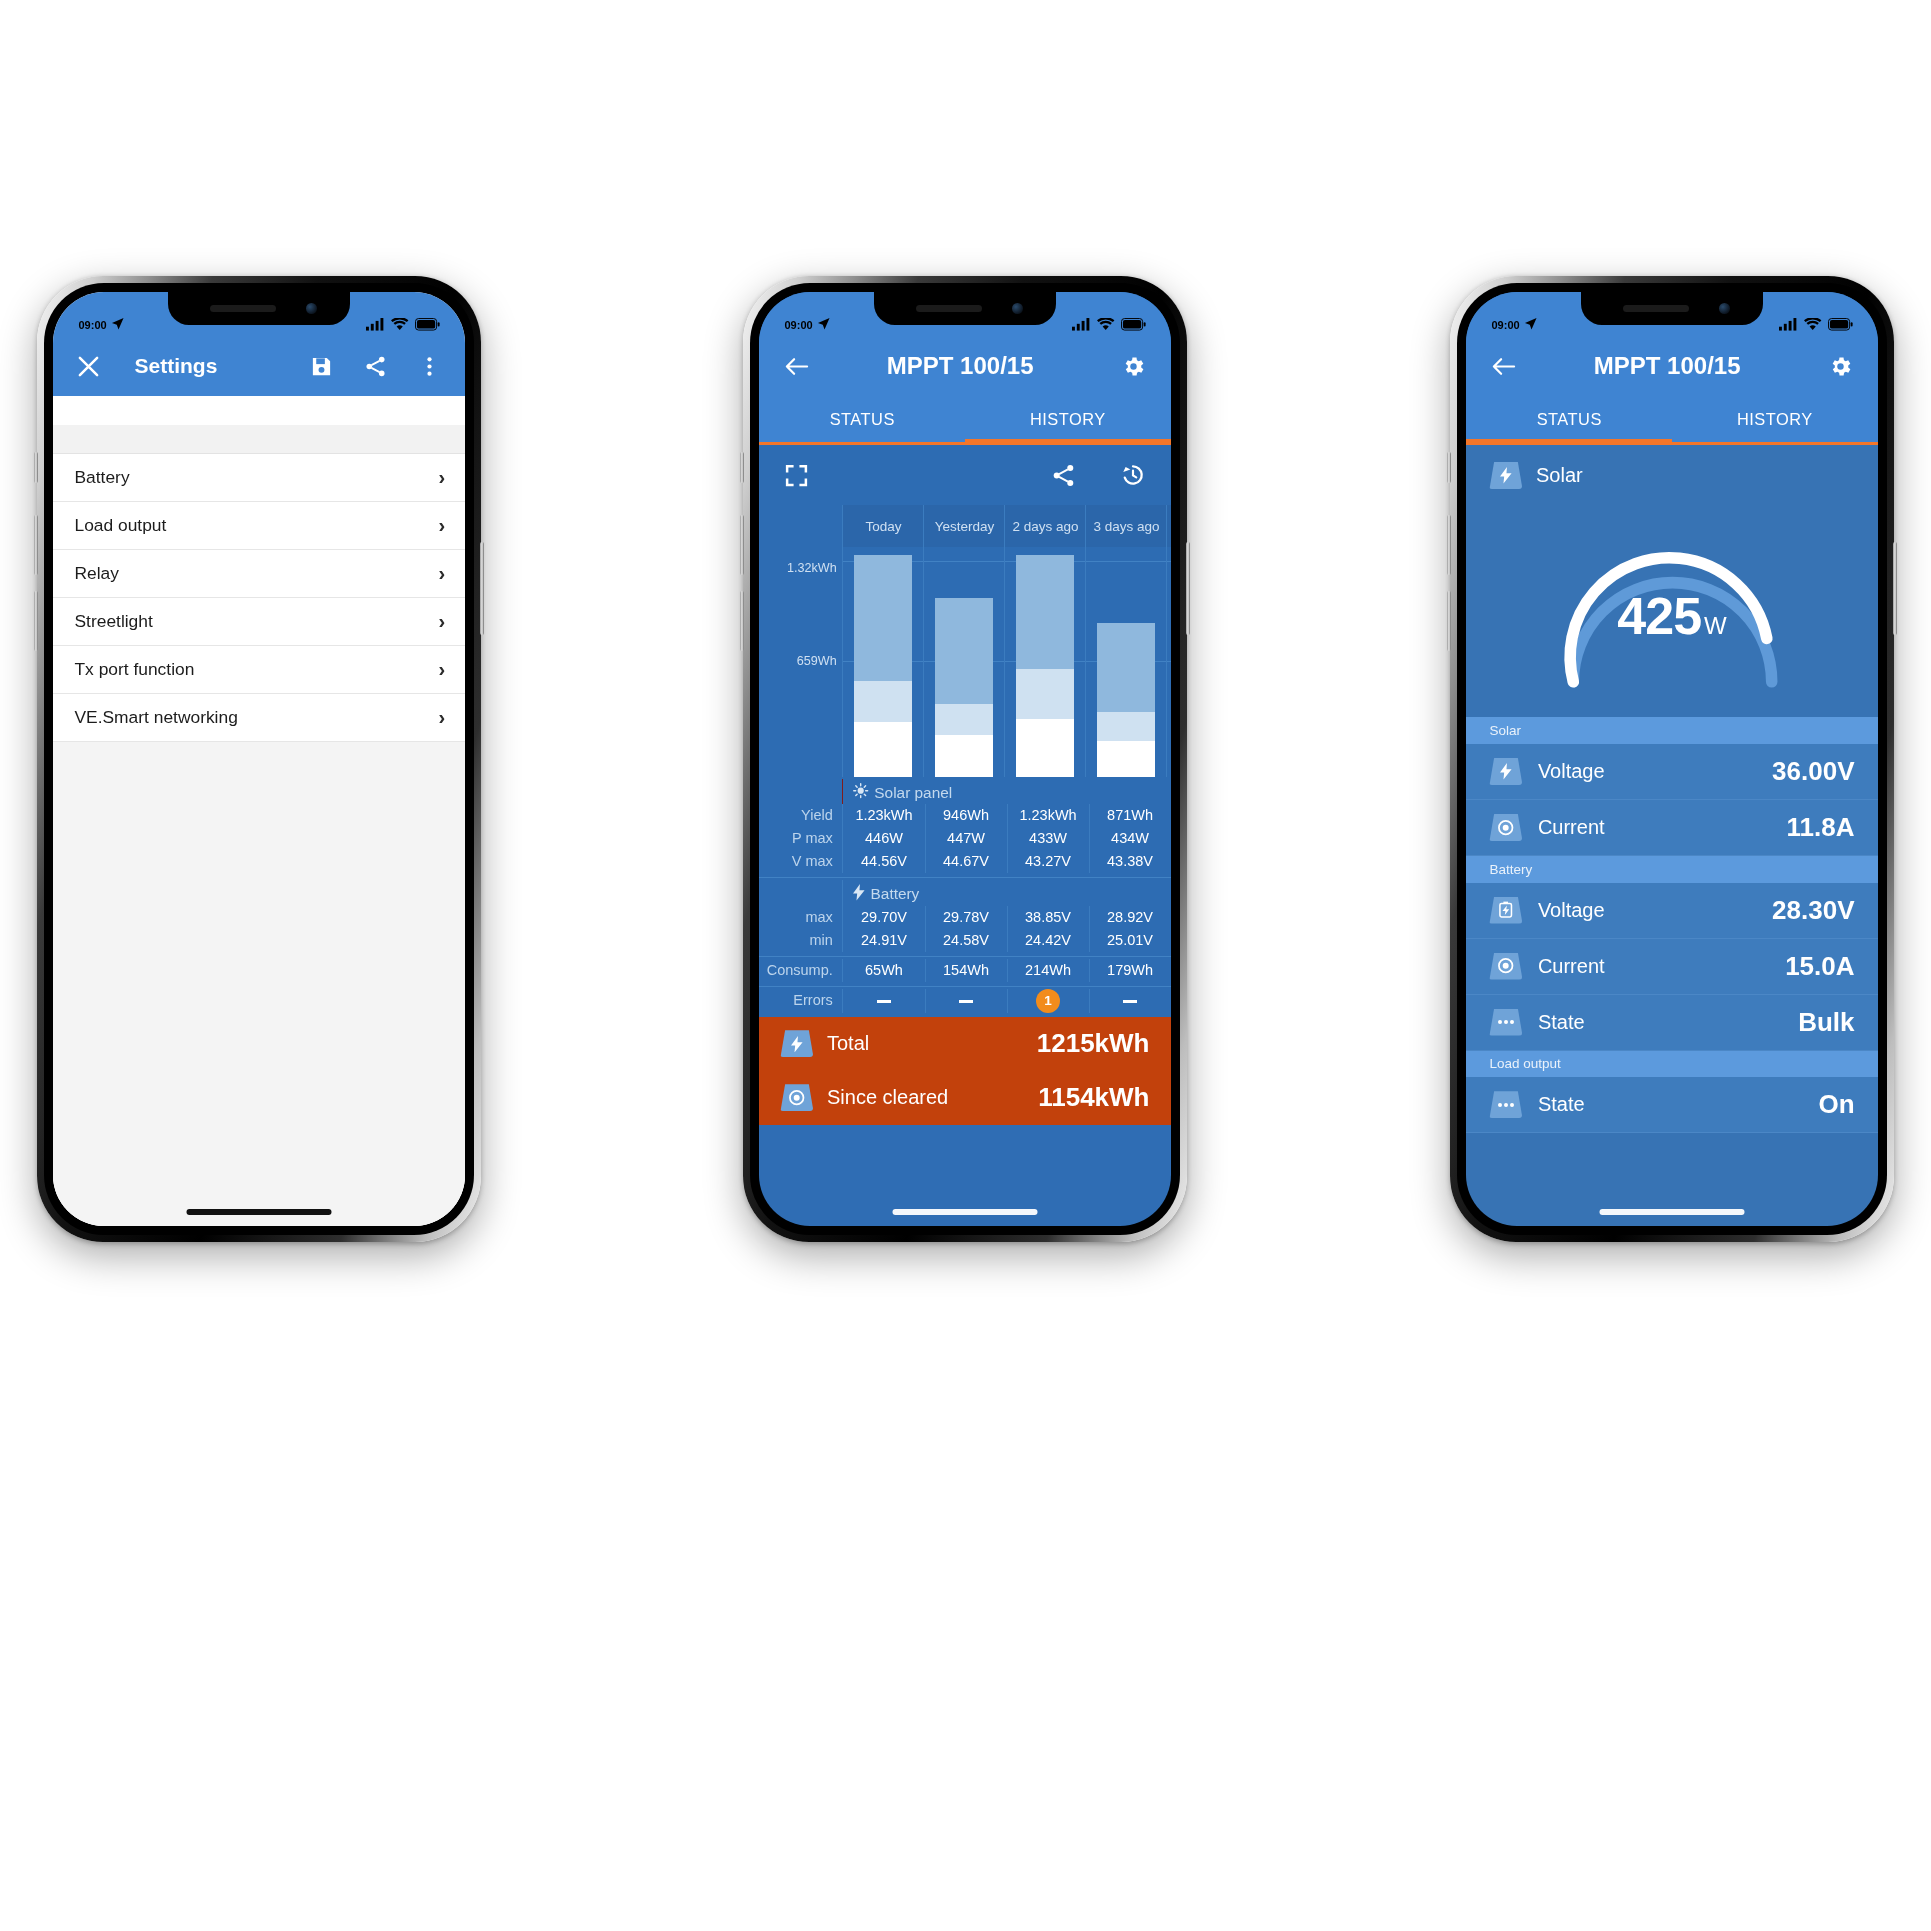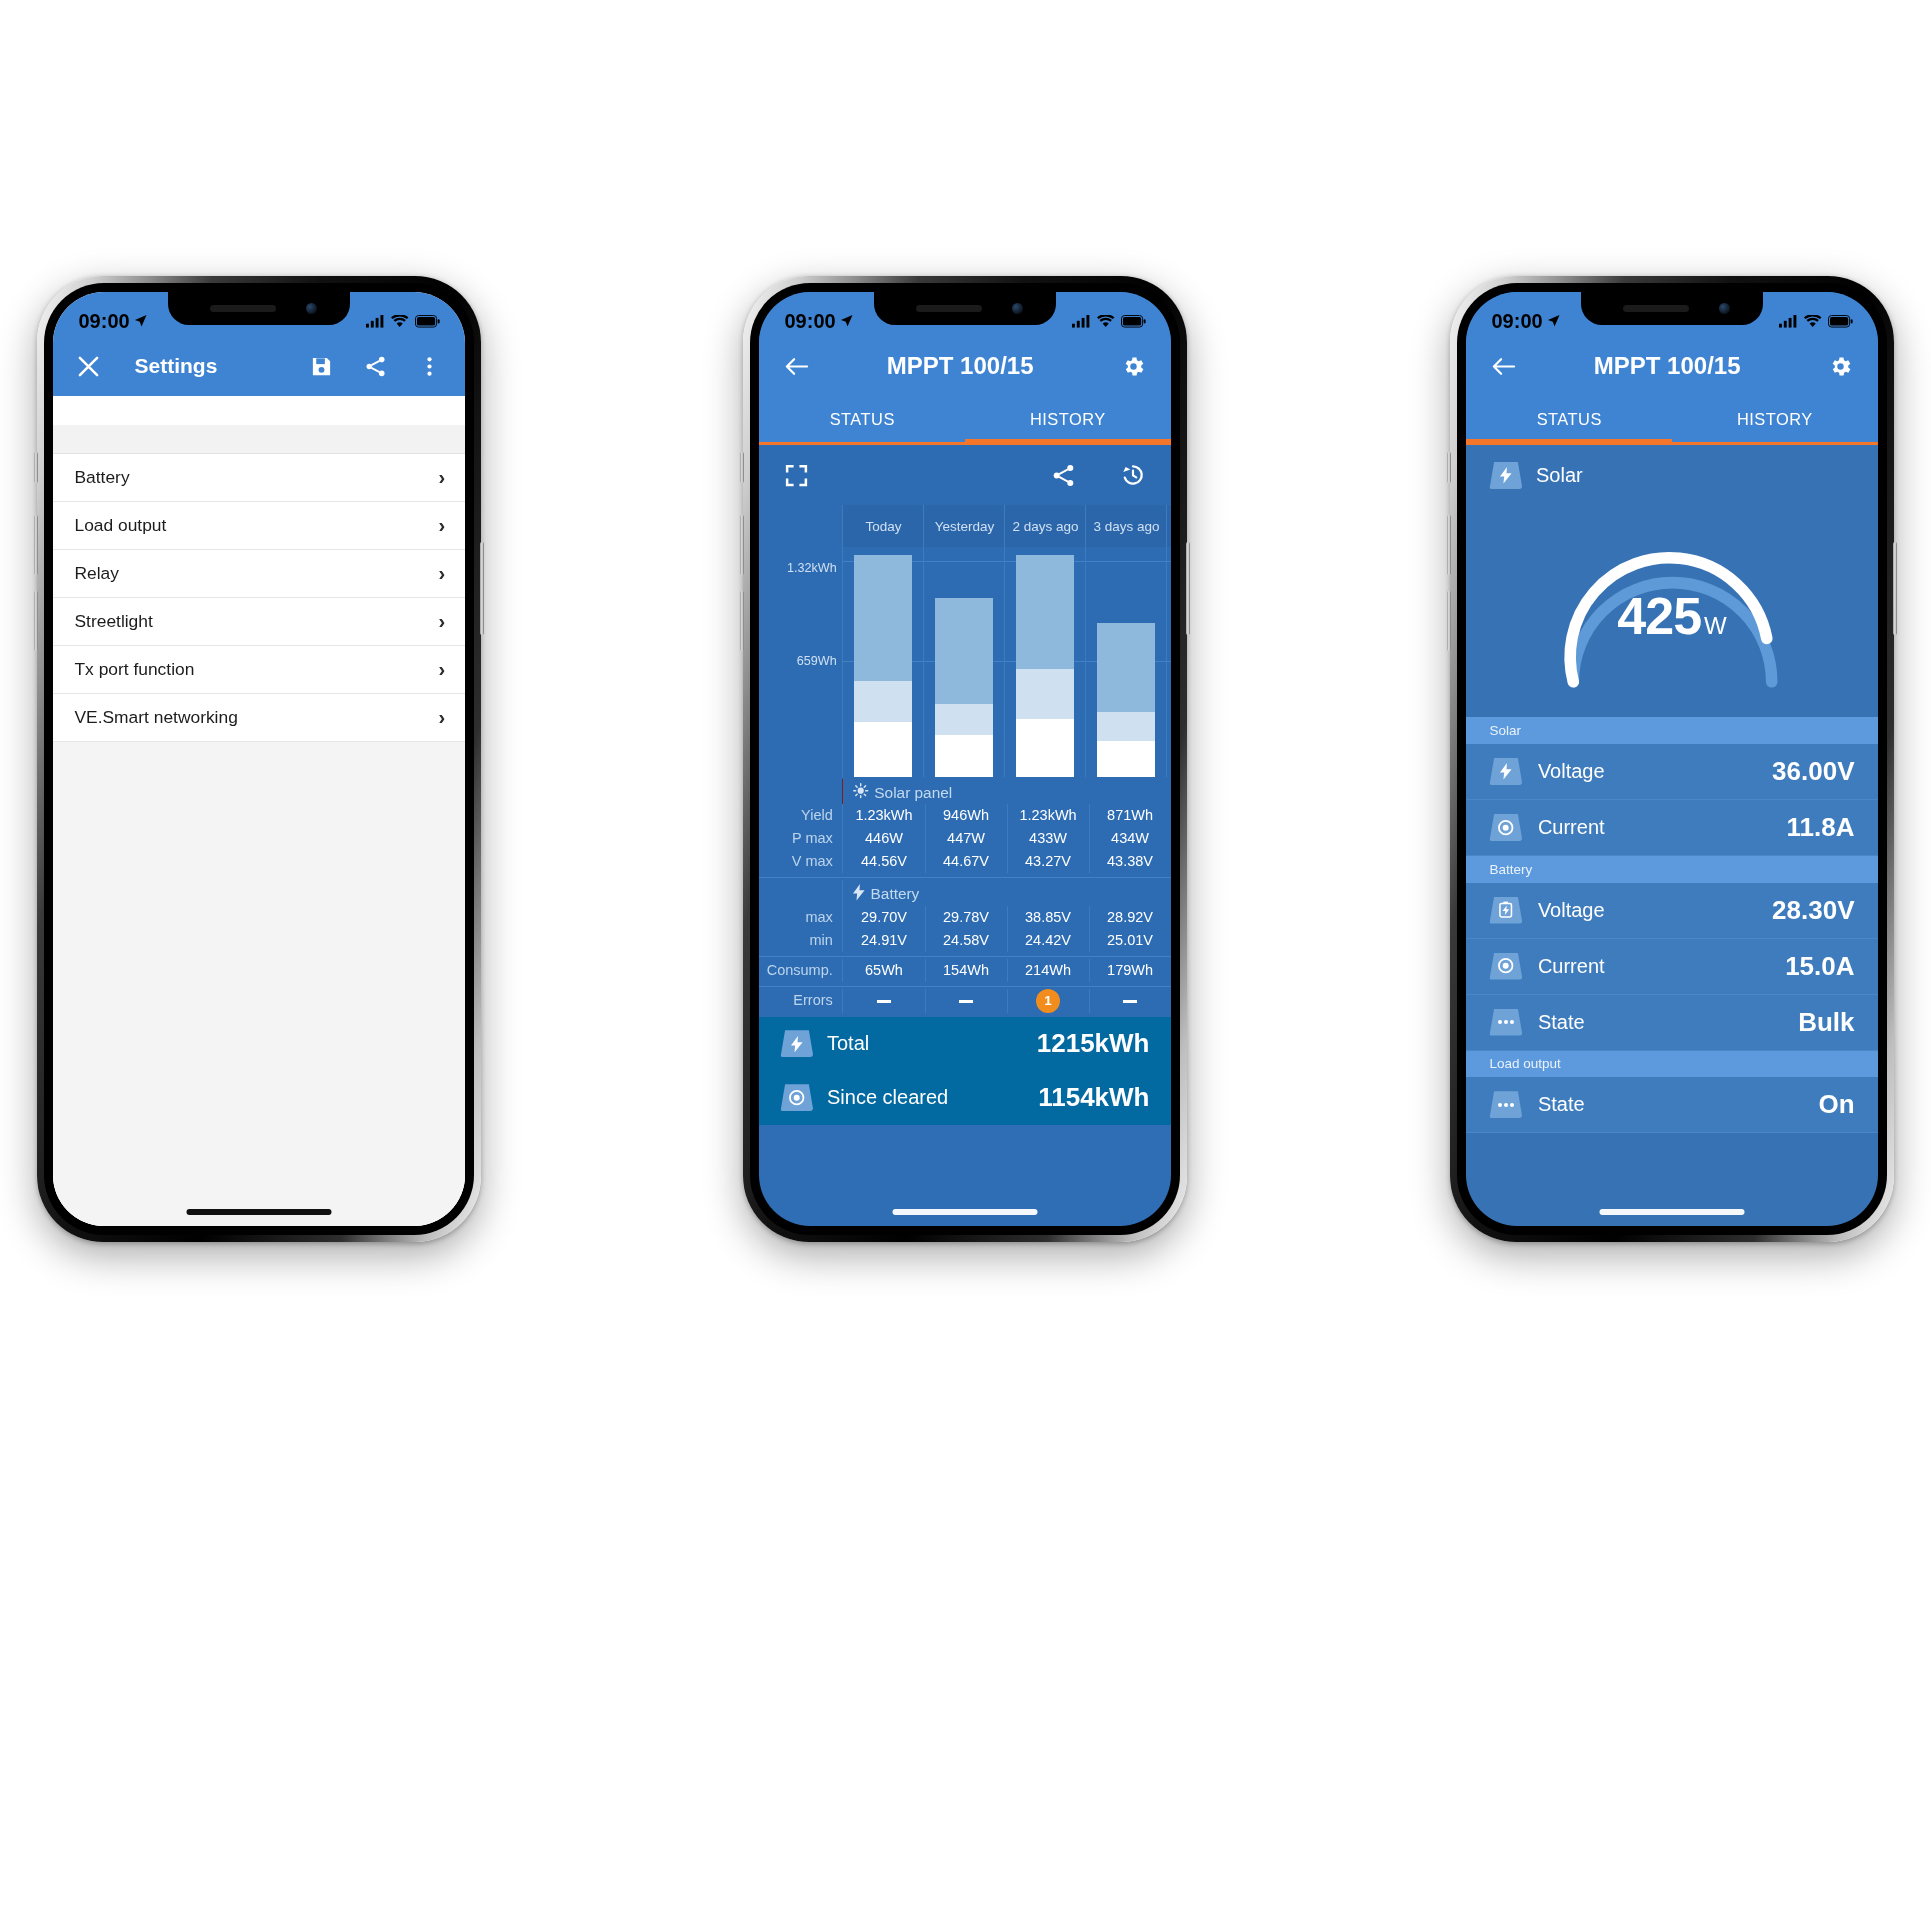--- a/index.html
+++ b/index.html
@@ -47,21 +47,21 @@
   .btn-l3 { left:-2.9px; top:315px; width:3.9px; height:60px; }
   .btn-r1 { right:-2.9px; top:266px; width:3.9px; height:93px; }
 
   .homebar { position:absolute; bottom:10.6px; left:50%; transform:translateX(-50%);
              width:145px; height:5.8px; border-radius:2.9px; background:#111; z-index:25; }
   .homebar.light { background:#fff; opacity:.95; }
 
   
   .statusbar {
     height:44px; display:flex; align-items:flex-end; justify-content:space-between;
-    padding:0 25px 3.9px 25px; color:#000; font-size:20px; font-weight:bold;
+    padding:0 25px 3.9px 25px; color:#000; font-size:11px; font-weight:bold;
     position:relative; z-index:20;
   }
   .sb-left { display:flex; align-items:center; gap:4.8px; }
   .sb-right { display:flex; align-items:center; gap:5.8px; }
   .loc-arrow { display:inline-block; }
 
   
   .p1 { left:37px; top:276px; }
   .p1 .screen { background:#fff; }
   .appbar1 { background:#3f84d2; height:104px; position:relative; }
@@ -114,21 +114,21 @@
   .dt-lbl { width:83px; text-align:right; padding-right:9.7px; color:#bcd4ec; }
   .dt-cell { flex:1; text-align:center; border-left:1px solid #3b7cbf; }
   .dt-head { display:flex; align-items:center; gap:5.8px; color:#c3d9ee; font-size:15.4px; padding:3.9px 0 1.9px 0; }
   .dt-sect { border-top:1px solid #4182c4; padding:1.9px 0 3.9px 0; }
   .dt-sect:first-child { border-top:none; }
   .dt-line { line-height:23px; }
   .errbadge { display:inline-flex; width:24px; height:24px; border-radius:50%; background:#f28c1c; color:#fff;
               align-items:center; justify-content:center; font-size:13.5px; font-weight:bold; }
   .dash { display:inline-block; width:14.5px; height:2.9px; background:#fff; vertical-align:middle; }
 
-  .totals { background:#0369a1; }
+  .totals { background:#c2410c; }
   .trow { height:54px; display:flex; align-items:center; padding:0 21px; }
   .trow .tname { color:#fff; font-size:20px; flex:1; margin-left:13.5px; }
   .trow .tval { color:#fff; font-size:26px; font-weight:bold; }
 
   
   .vicon { position:relative; width:33px; height:27px; background:#6fa3d8; flex:none;
            clip-path:polygon(14% 0%, 86% 0%, 100% 100%, 0% 100%);
            display:flex; align-items:center; justify-content:center; border-radius:2.9px; }
   .vicon svg { display:block; }
 

